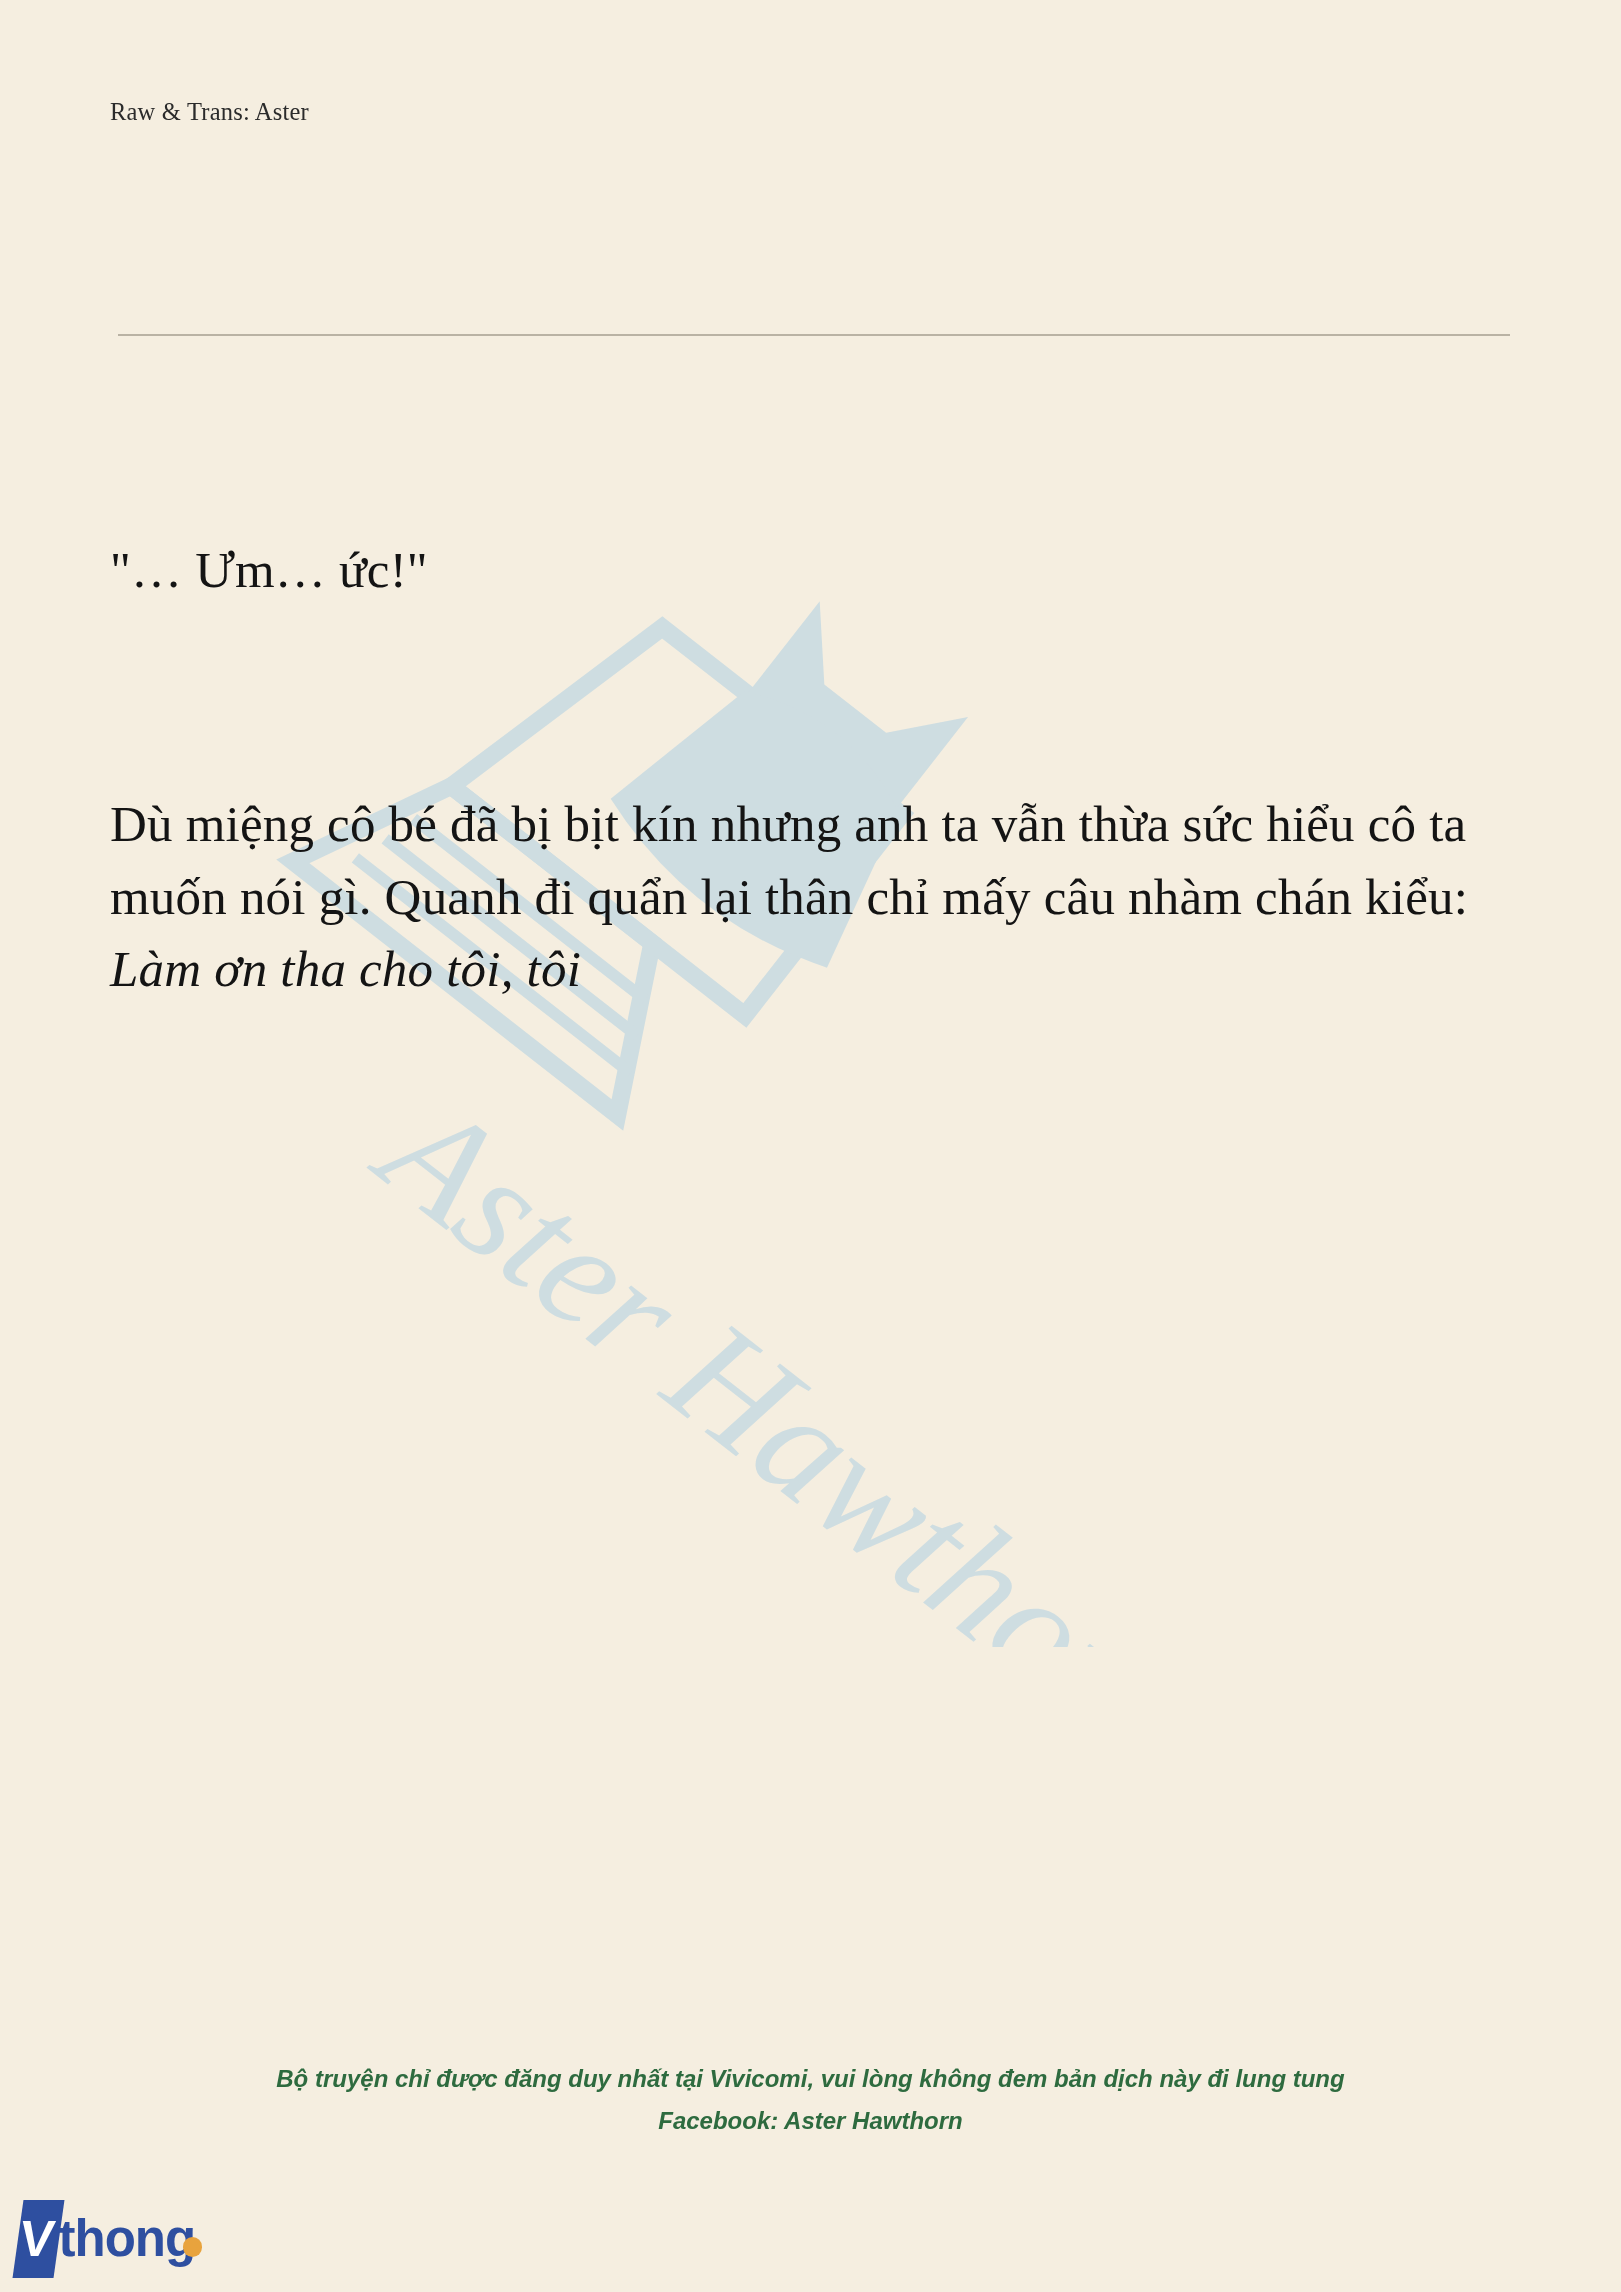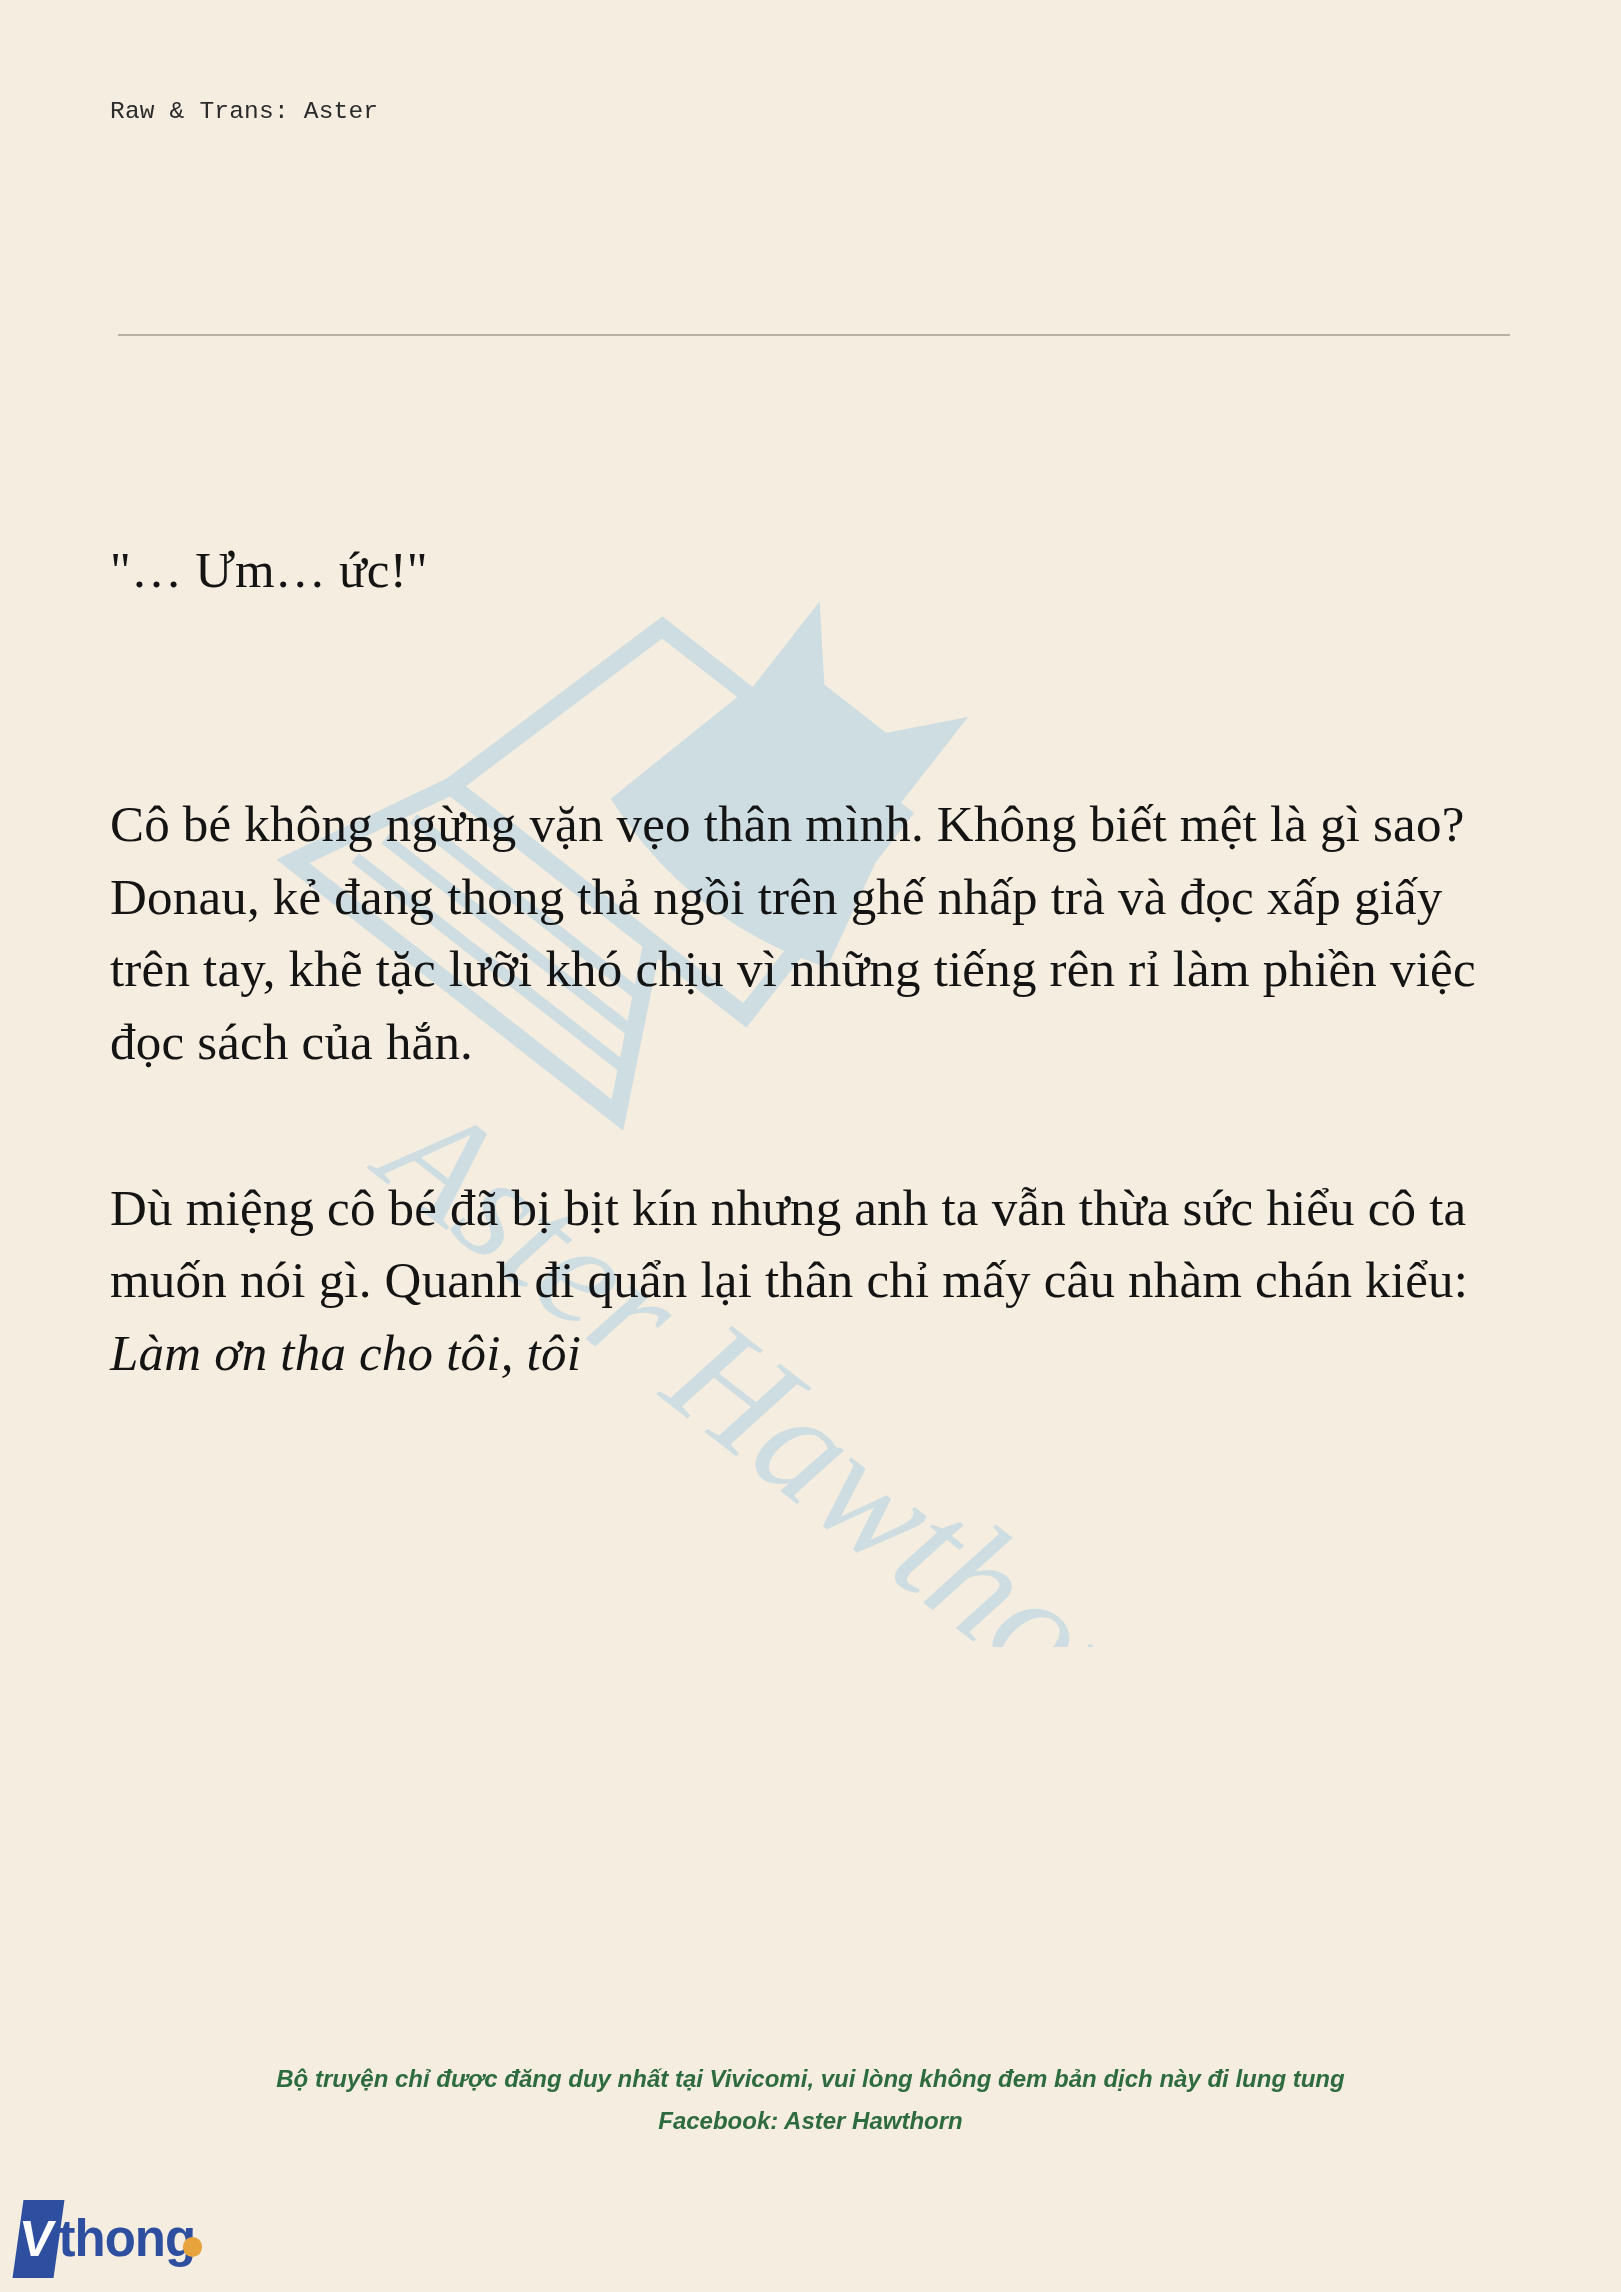--- a/index.html
+++ b/index.html
@@ -14,21 +14,21 @@
     background: #f5eee0;
     overflow: hidden;
     font-family: "Liberation Sans", sans-serif;
   }
 
   
   .credit {
     position: absolute;
     left: 110px;
     top: 98px;
-    font-family: Liberation Mono, monospace;
+    font-family: Liberation Serif, serif;
     font-size: 24.5px;
     color: #2b2b2b;
     letter-spacing: 0.2px;
   }
 
   
   .rule {
     position: absolute;
     left: 118px;
     top: 334px;
@@ -142,21 +142,20 @@
         <path d="M150 120 L150 60 L178 92 L218 92 L246 60 L246 120 Q200 138 150 120 Z" fill="#a9cde2"></path>
         <path d="M148 120 Q198 96 248 120 L268 205 Q198 230 128 205 Z" fill="#a9cde2"></path>
       </g>
 
       <text x="150" y="430" transform="rotate(38 280 280)" font-family="Liberation Serif, serif" font-size="78" font-style="italic" fill="#a9cde2">Aster Hawthorn</text>
     </svg>
   </div>
 
   <div class="content">
     <p class="para first">"… Ưm… ức!"</p>
-    <p class="para">Cô bé không ngừng vặn vẹo thân mình. Không biết mệt là gì sao? Donau, kẻ đang thong thả ngồi trên ghế nhấp trà và đọc xấp giấy trên tay, khẽ tặc lưỡi khó chịu vì những tiếng rên rỉ làm phiền việc đọc sách của hắn.</p>
     <p class="para"><span>Dù miệng cô bé đã bị bịt kín nhưng anh ta vẫn thừa sức hiểu cô ta muốn nói gì. Quanh đi quẩn lại thân chỉ mấy câu nhàm chán kiểu: </span><em>Làm ơn tha cho tôi, tôi</em></p>
   </div>
 
   <div class="footer">
     <div>Bộ truyện chỉ được đăng duy nhất tại Vivicomi, vui lòng không đem bản dịch này đi lung tung</div>
     <div>Facebook: Aster Hawthorn</div>
   </div>
 
   <div class="logo">
     <span class="logo-text"><span class="logo-v">V</span><span>thong</span><span class="logo-dot"></span></span>

